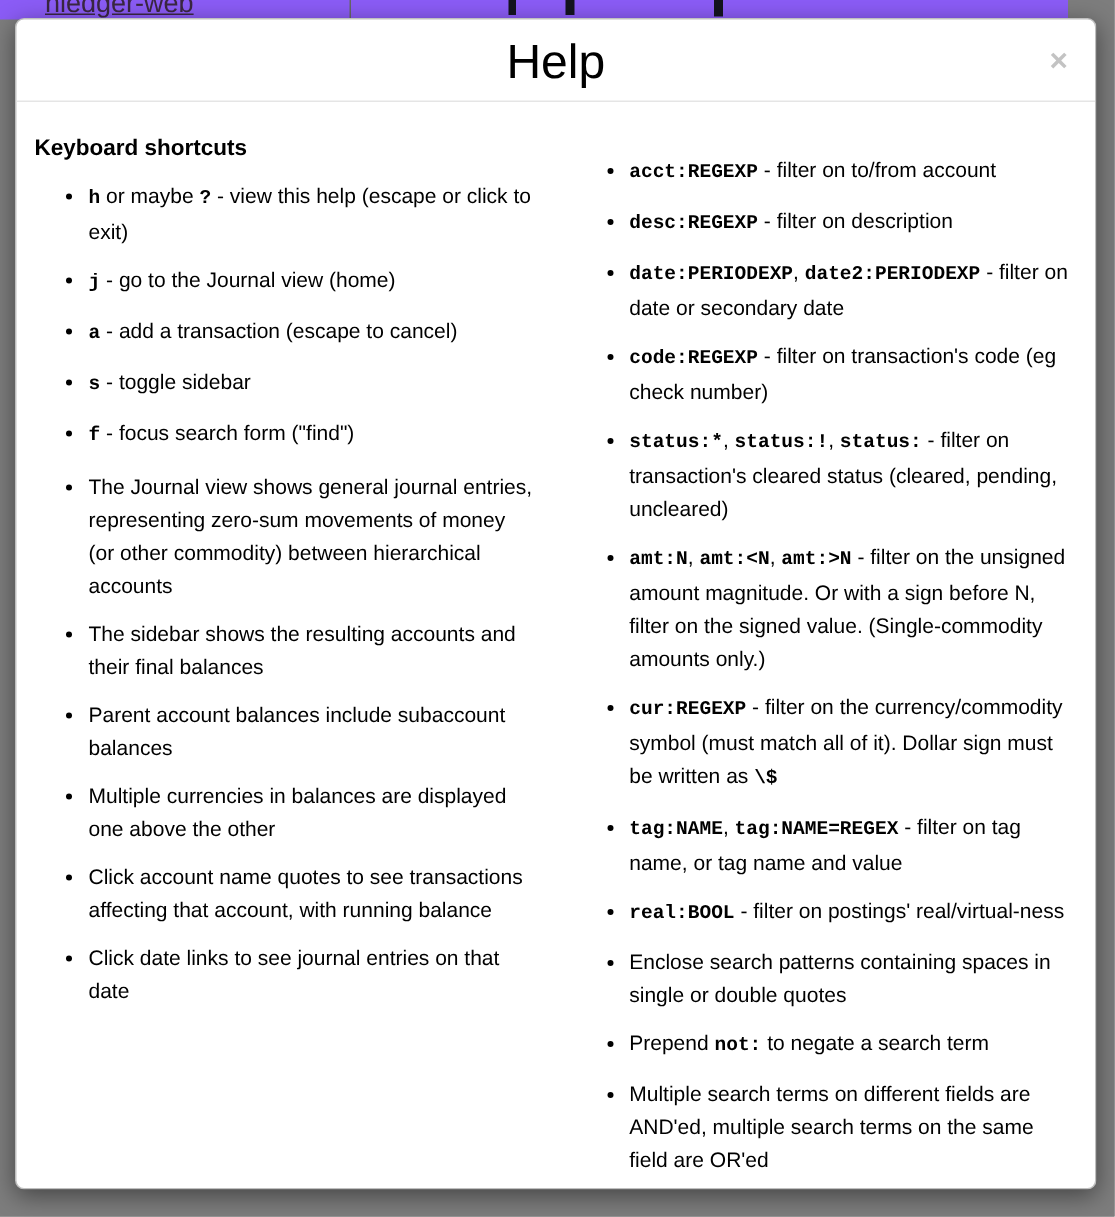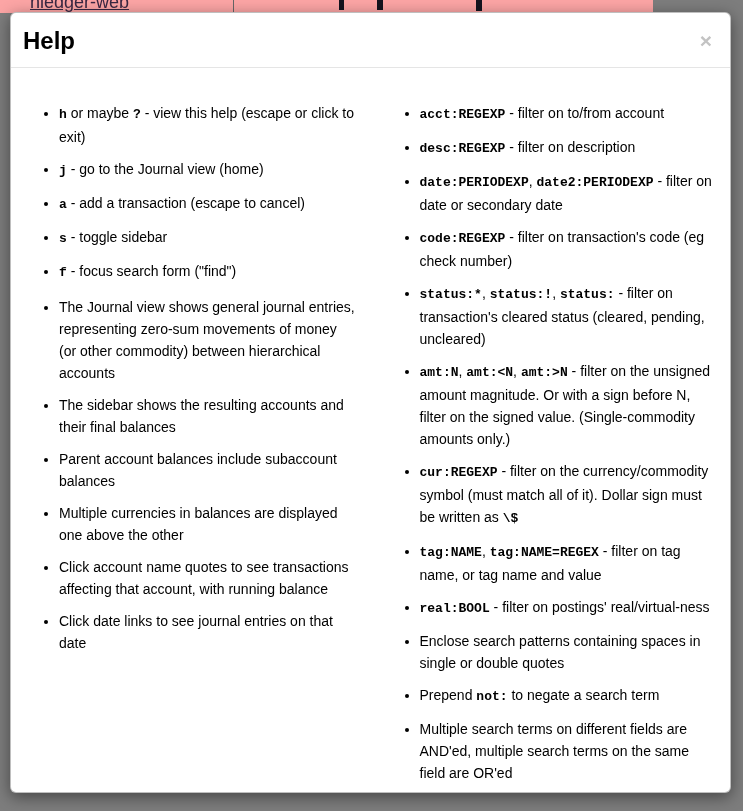--- a/index.html
+++ b/index.html
@@ -14,22 +14,22 @@
   }
   
   .backdrop {
     position: absolute;
     inset: 0;
     background: #7d7d7d;
   }
   .bg-top-strip {
     position: absolute;
     top: 0; left: 0;
-    width: 653px; height: 13px;
-    background: #fca5a5;
+    width: 712px; height: 13px;
+    background: #8b5cf6;
     overflow: hidden;
   }
   .bg-link {
     position: absolute;
     left: 30px;
     top: -8px;
     font-size: 18px;
     color: #3a2742;
     text-decoration: underline;
     white-space: nowrap;
@@ -61,24 +61,25 @@
     box-shadow: 0 4px 16px rgba(0,0,0,.45);
     overflow: hidden;
   }
   .modal-header {
     position: relative;
     padding: 14px 12px 12px 12px;
     border-bottom: 1px solid #e5e5e5;
   }
   .modal-title {
     margin: 0;
-    font-size: 24px;
-    font-weight: 700;
+    font-size: 32px;
+    font-weight: 400;
     line-height: 28px;
     color: #000000;
+    text-align: center;
   }
   .close-btn {
     position: absolute;
     right: 18px; top: 17px;
     background: none;
     border: none;
     padding: 0;
     font-family: "Liberation Sans", sans-serif;
     font-size: 21px;
     font-weight: bold;
@@ -132,20 +133,21 @@
   </div>
 </div>
 
 <div class="modal">
   <div class="modal-header">
     <h3 class="modal-title">Help</h3>
     <button class="close-btn">×</button>
   </div>
   <div class="modal-body">
     <div class="help-col">
+        <h4 class="section-heading">Keyboard shortcuts</h4>
         <ul class="help-list">
           <li><code>h</code> or maybe <code>?</code> - view this help (escape or click to exit)</li>
           <li><code>j</code> - go to the Journal view (home)</li>
           <li><code>a</code> - add a transaction (escape to cancel)</li>
           <li><code>s</code> - toggle sidebar</li>
           <li><code>f</code> - focus search form ("find")</li>
         </ul>
         <ul class="help-list">
           <li>The Journal view shows general journal entries, representing zero-sum movements of money (or other commodity) between hierarchical accounts</li>
           <li>The sidebar shows the resulting accounts and their final balances</li>

